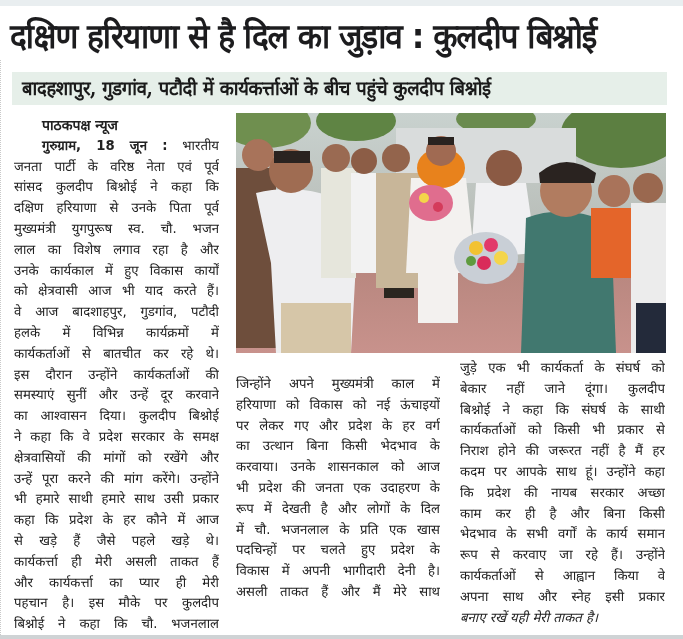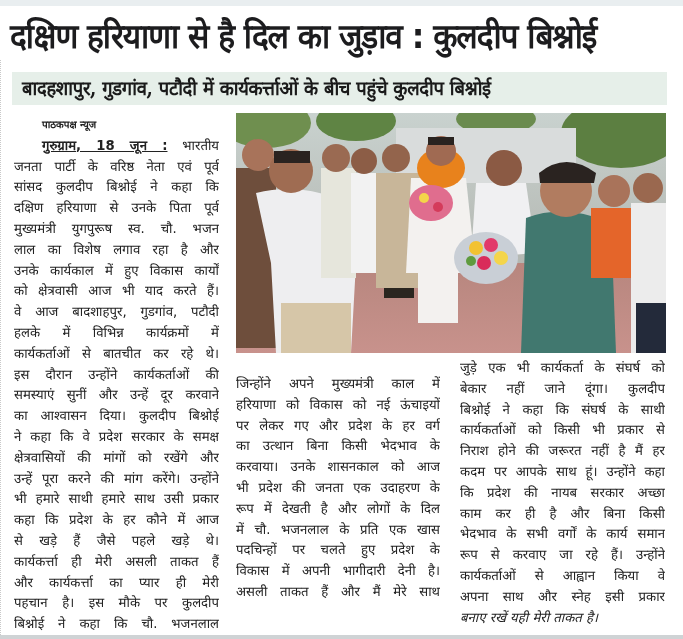--- a/index.html
+++ b/index.html
@@ -21,22 +21,22 @@
       font-family: "DejaVu Serif", serif; font-size: 19.5px; color: #1a1a1a;
       white-space: nowrap; line-height: 31px; letter-spacing: -0.3px;
       transform-origin: left center; transform: scaleX(0.94);
     }
     .col { position: absolute; font-family: "DejaVu Sans", sans-serif; font-size: 13.2px; color: #222; }
     .col p { line-height: 20.8px; height: 20.8px; white-space: nowrap; text-align: justify; text-align-last: justify; overflow: hidden; }
     .col p.last { text-align-last: left; font-style: italic; }
     .col1 { left: 14px; top: 115px; width: 205px; }
     .col2 { left: 236px; top: 374px; width: 204px; }
     .col3 { left: 460px; top: 358px; width: 205px; }
-    .byline { font-weight: bold; font-size: 10px; padding-left: 28px; text-align-last: left !important; }
-    .dateline-lead { font-weight: bold; text-decoration: underline; }
+    .byline { font-weight: bold; font-size: 14px; padding-left: 28px; text-align-last: left !important; }
+    .dateline-lead { font-weight: bold; }
     .indent { padding-left: 28px; }
     .photo {
       position: absolute; left: 236px; top: 113px; width: 430px; height: 240px;
       overflow: hidden; background: #8a7a6c;
     }
     .photo svg { display: block; }
     .bottom-rule { position: absolute; left: 0; top: 635px; width: 683px; height: 4px; background: #cfd3d5; }
     .left-dots { position: absolute; left: 0; top: 60px; width: 2px; height: 575px; border-left: 1px dotted #c9c9c9; }
   </style>
 </head>

